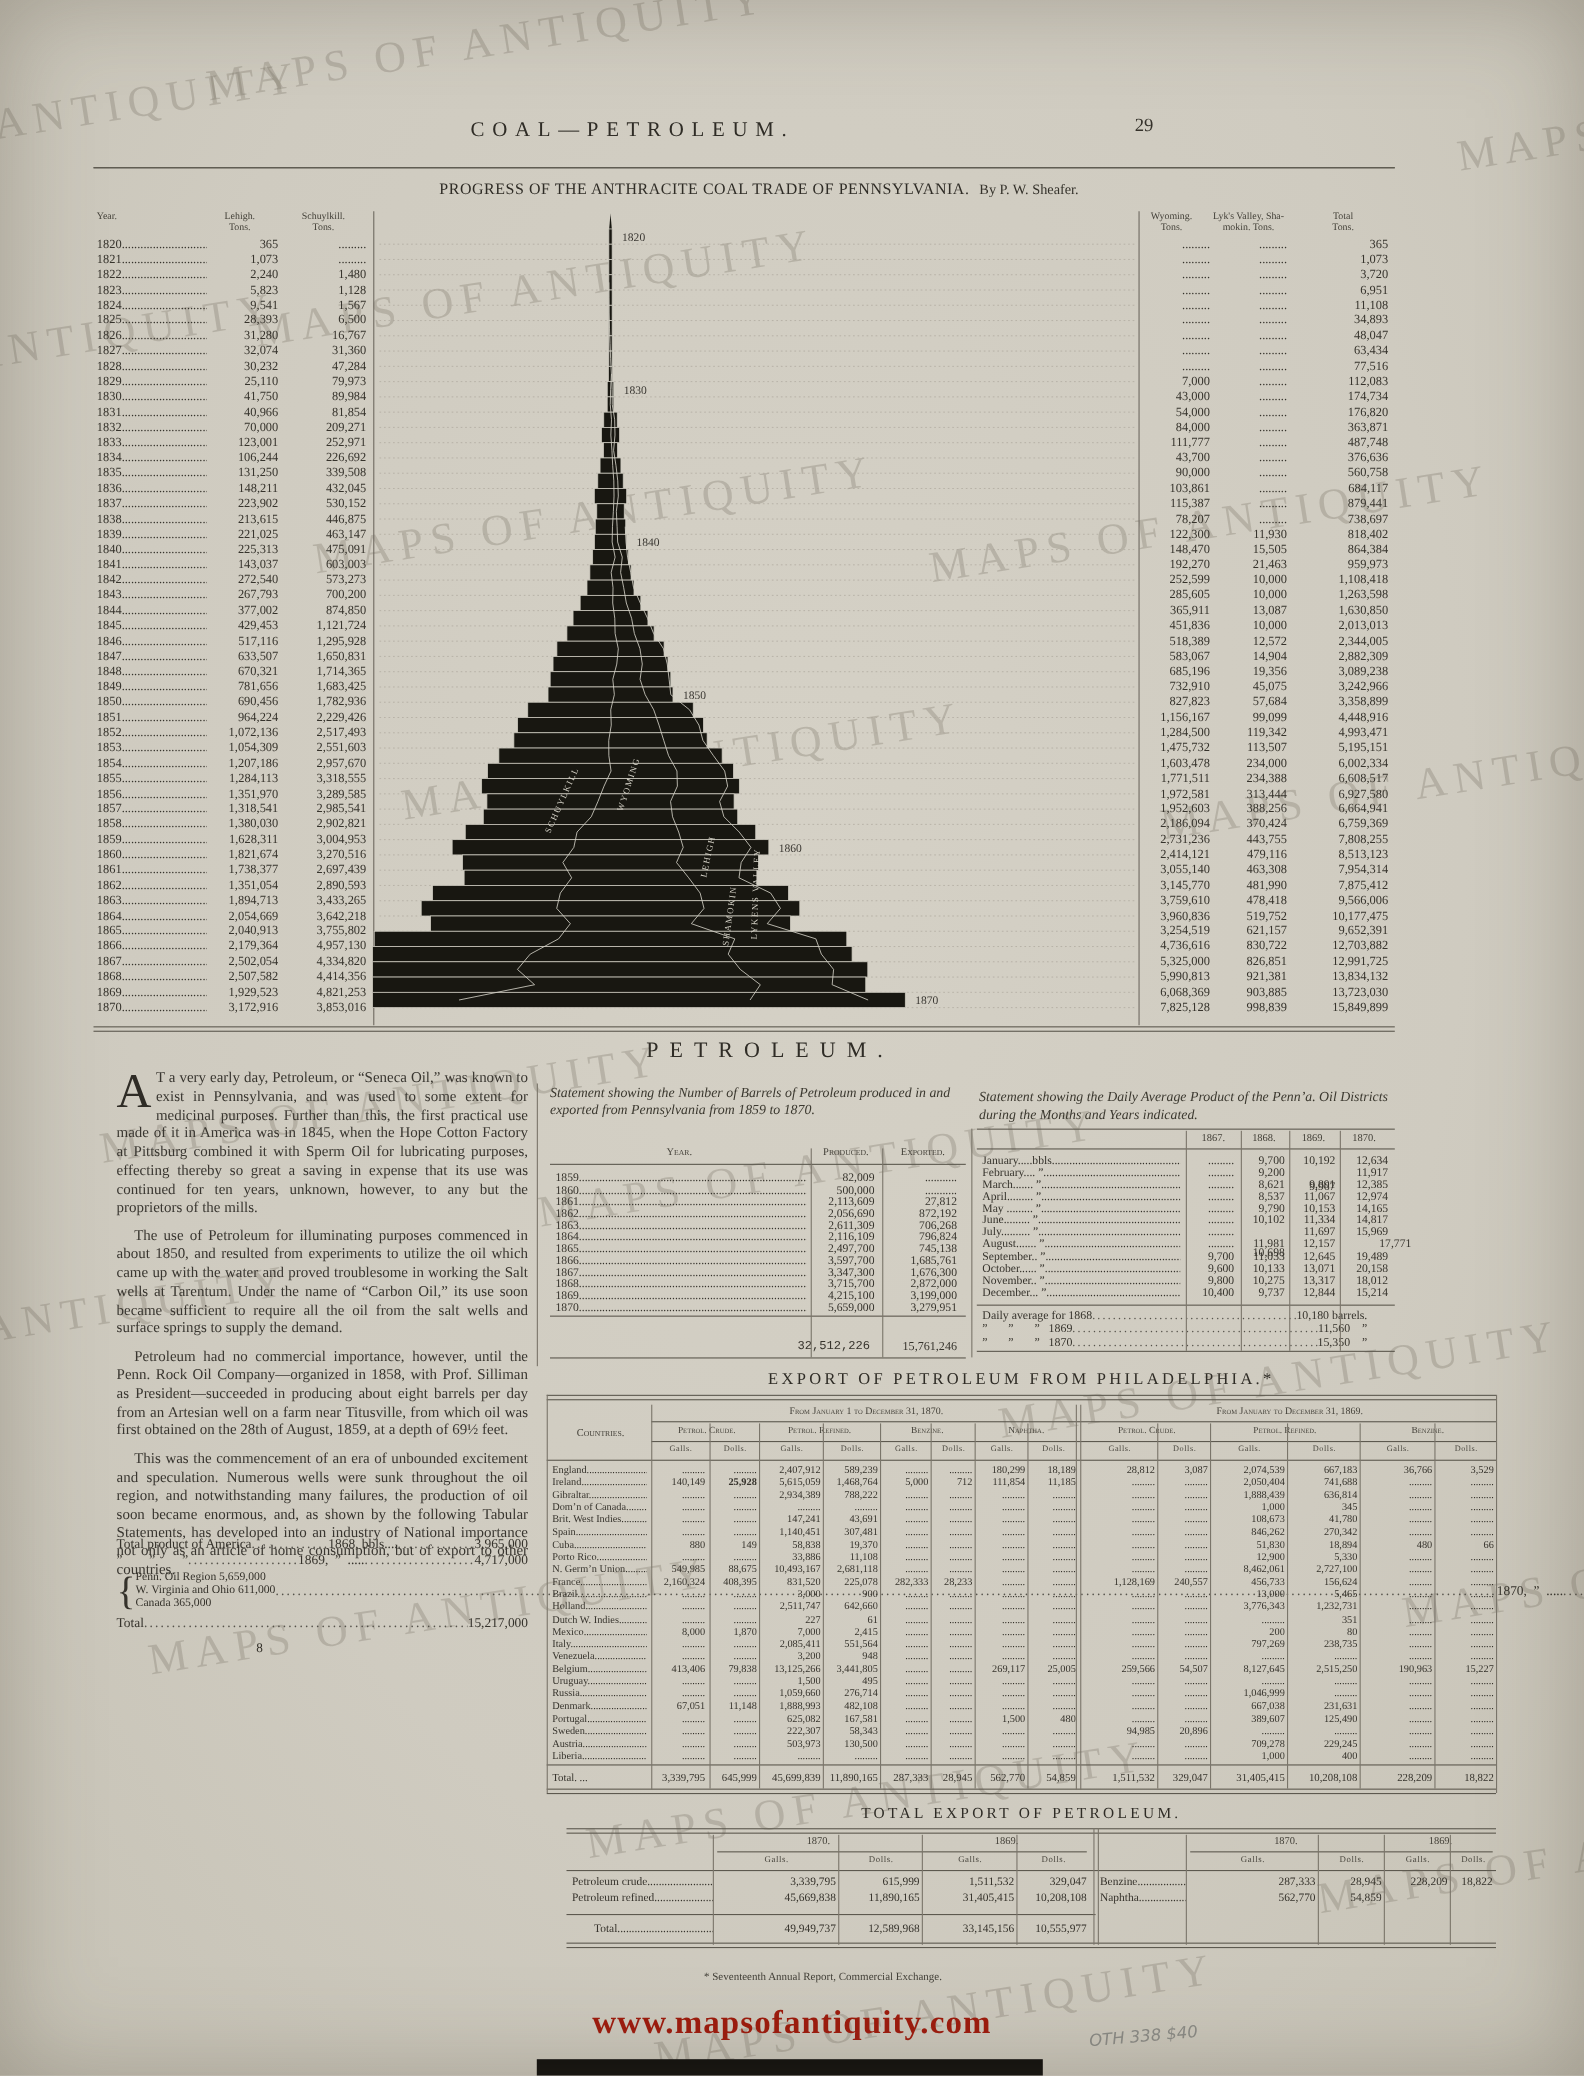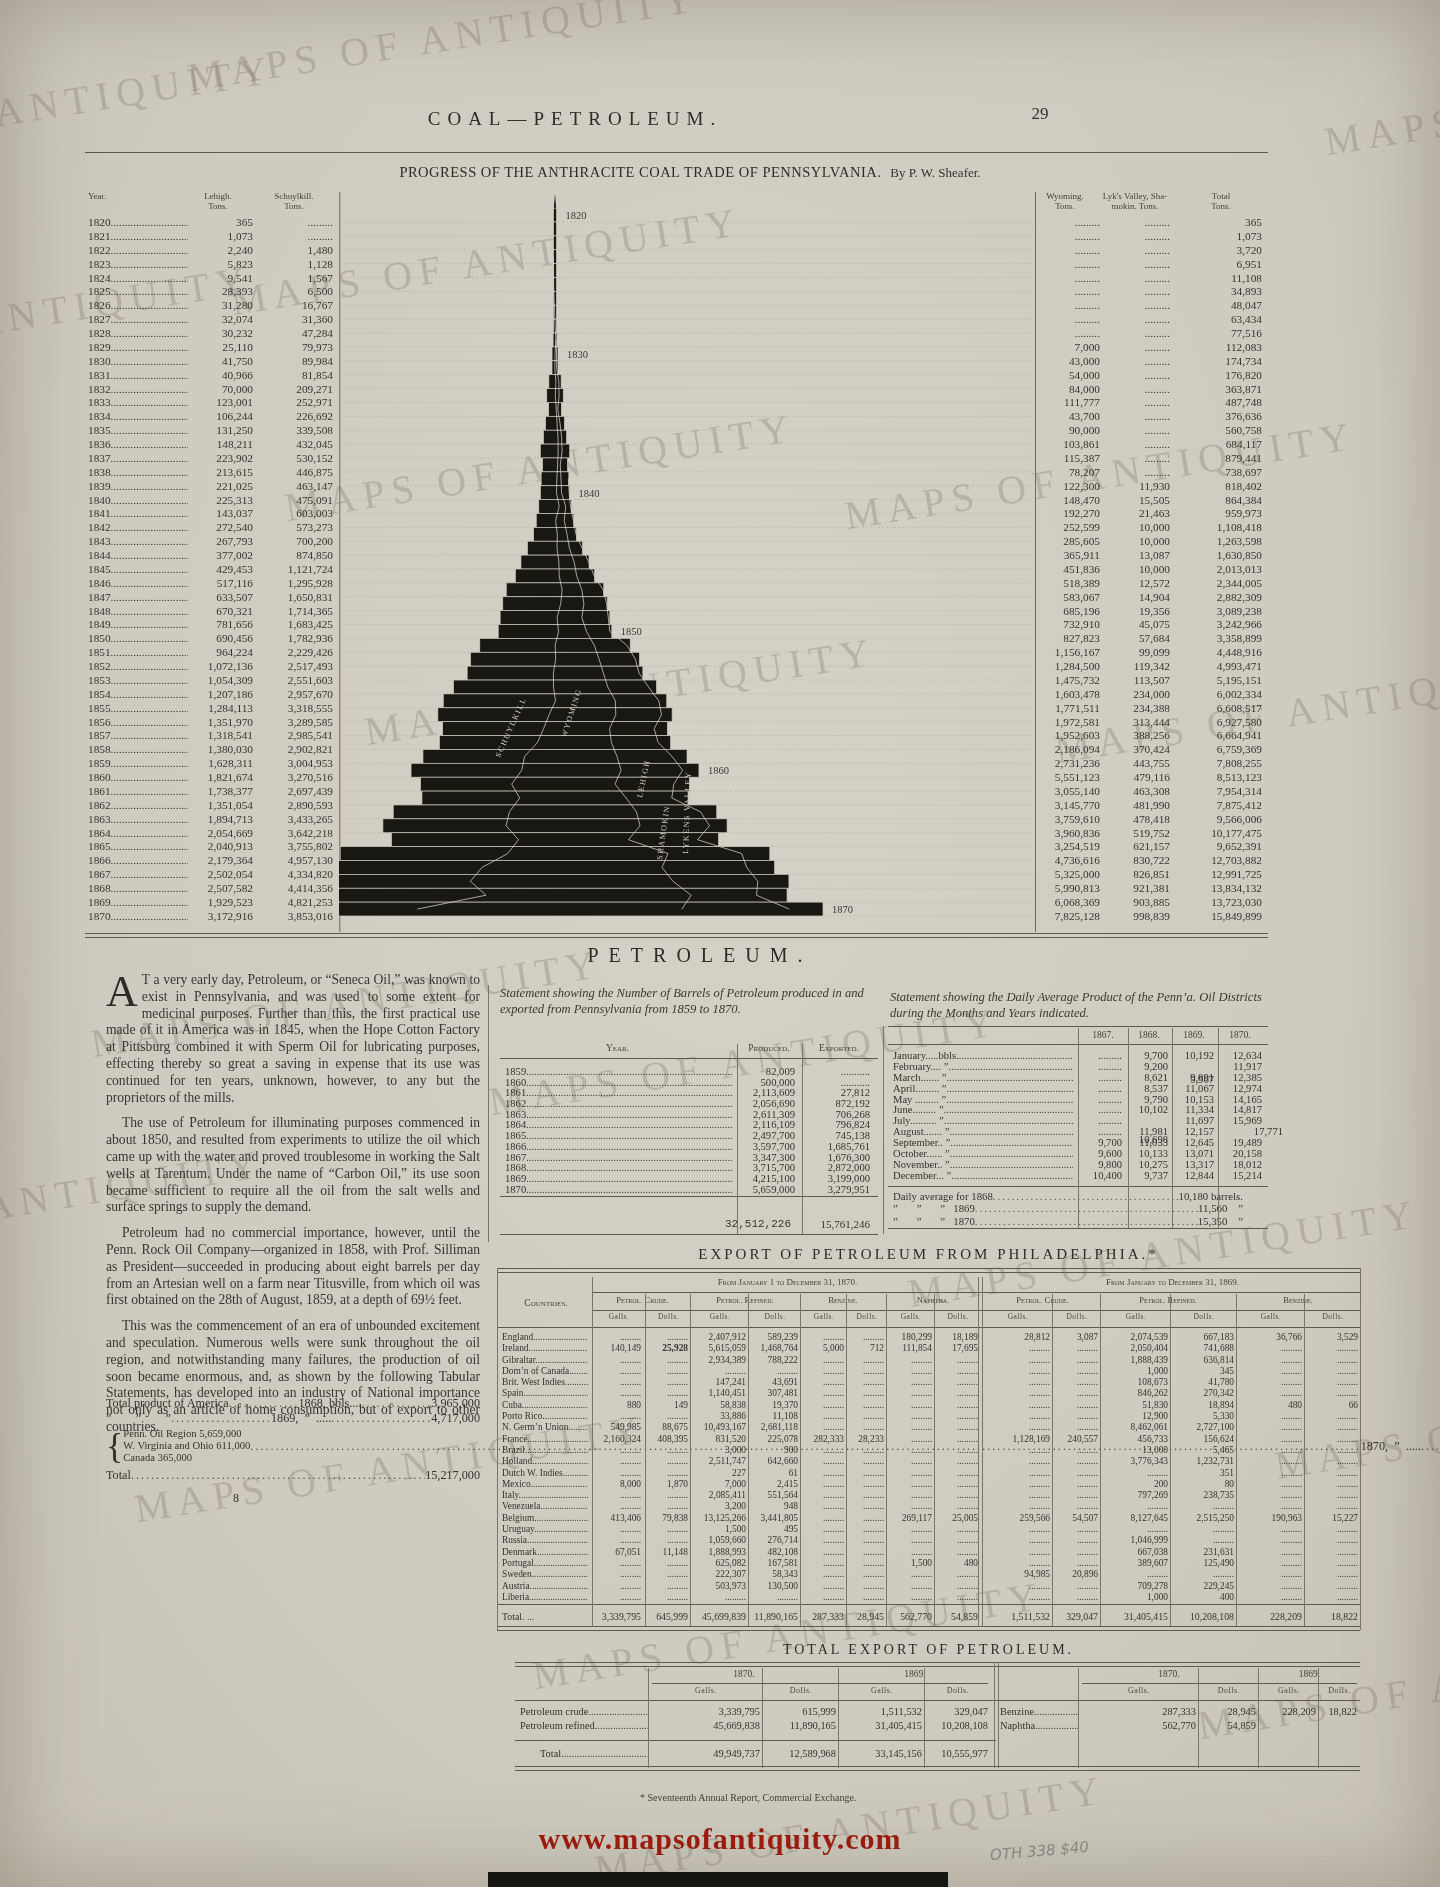--- a/index.html
+++ b/index.html
@@ -567,21 +567,21 @@
       <span class="cw">2,186,094</span>
       <span class="cl">370,424</span>
       <span class="ct">6,759,369</span>
     </div>
     <div class="crow">
       <span class="cw">2,731,236</span>
       <span class="cl">443,755</span>
       <span class="ct">7,808,255</span>
     </div>
     <div class="crow">
-      <span class="cw">5,551,123</span>
+      <span class="cw">2,414,121</span>
       <span class="cl">479,116</span>
       <span class="ct">8,513,123</span>
     </div>
     <div class="crow">
       <span class="cw">3,055,140</span>
       <span class="cl">463,308</span>
       <span class="ct">7,954,314</span>
     </div>
     <div class="crow">
       <span class="cw">3,145,770</span>
@@ -1029,21 +1029,21 @@
     </div>
     <div class="erow">
       <span style="left: 5px; width: 86px; text-align: left;">Ireland........................................</span>
       <span style="left: 100px; width: 44px;">140,149</span>
       <span style="left: 152px; width: 39px; font-weight: bold;">25,928</span>
       <span style="left: 197px; width: 52px;">5,615,059</span>
       <span style="left: 255px; width: 46px;">1,468,764</span>
       <span style="left: 307px; width: 40px;">5,000</span>
       <span style="left: 353px; width: 34px;">712</span>
       <span style="left: 393px; width: 42px;">111,854</span>
-      <span style="left: 441px; width: 40px;">17,695</span>
+      <span style="left: 441px; width: 40px;">11,185</span>
       <span style="left: 489px; width: 64px;">.........</span>
       <span style="left: 559px; width: 42px;">.........</span>
       <span style="left: 607px; width: 64px;">2,050,404</span>
       <span style="left: 677px; width: 60px;">741,688</span>
       <span style="left: 743px; width: 62px;">.........</span>
       <span style="left: 811px; width: 50px;">.........</span>
     </div>
     <div class="erow">
       <span style="left: 5px; width: 86px; text-align: left;">Gibraltar........................................</span>
       <span style="left: 100px; width: 44px;">.........</span>

